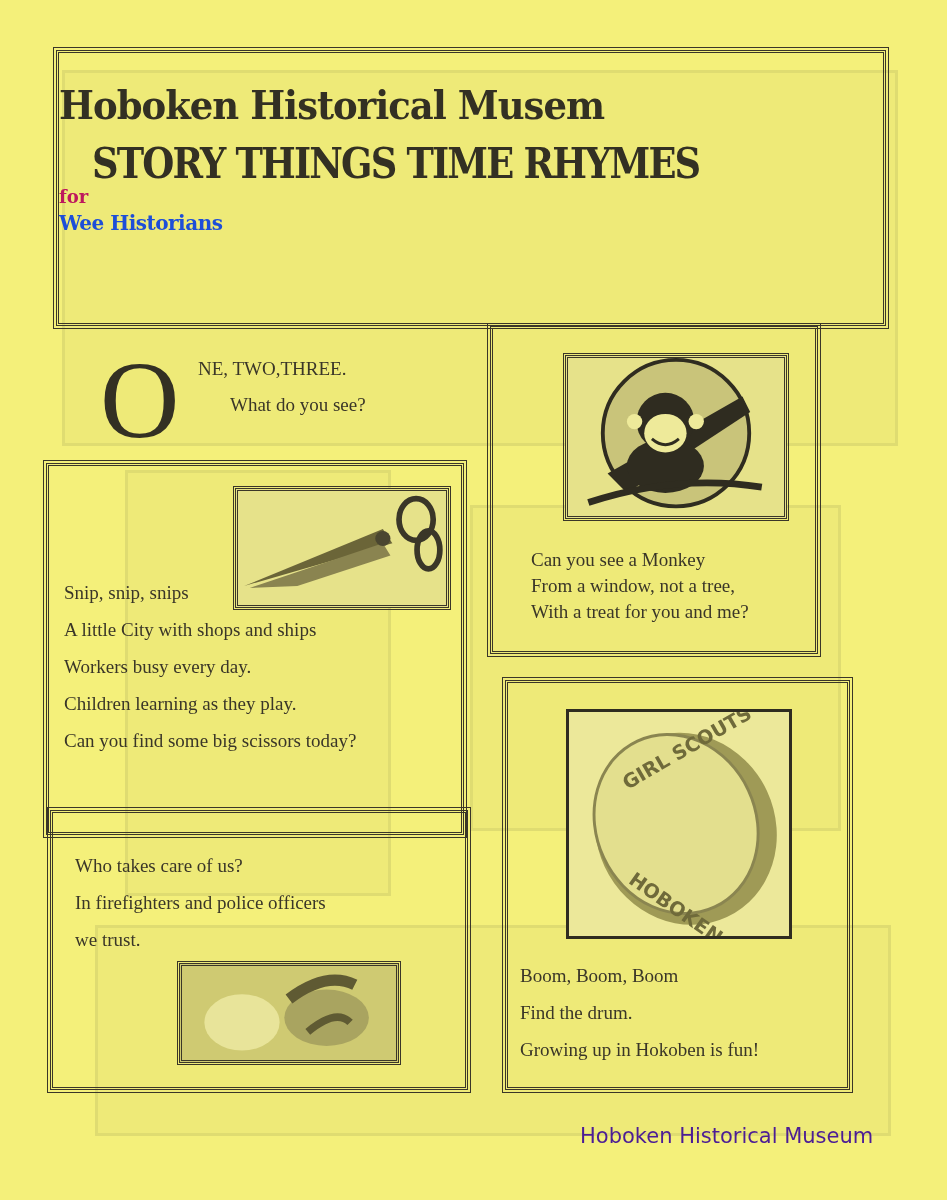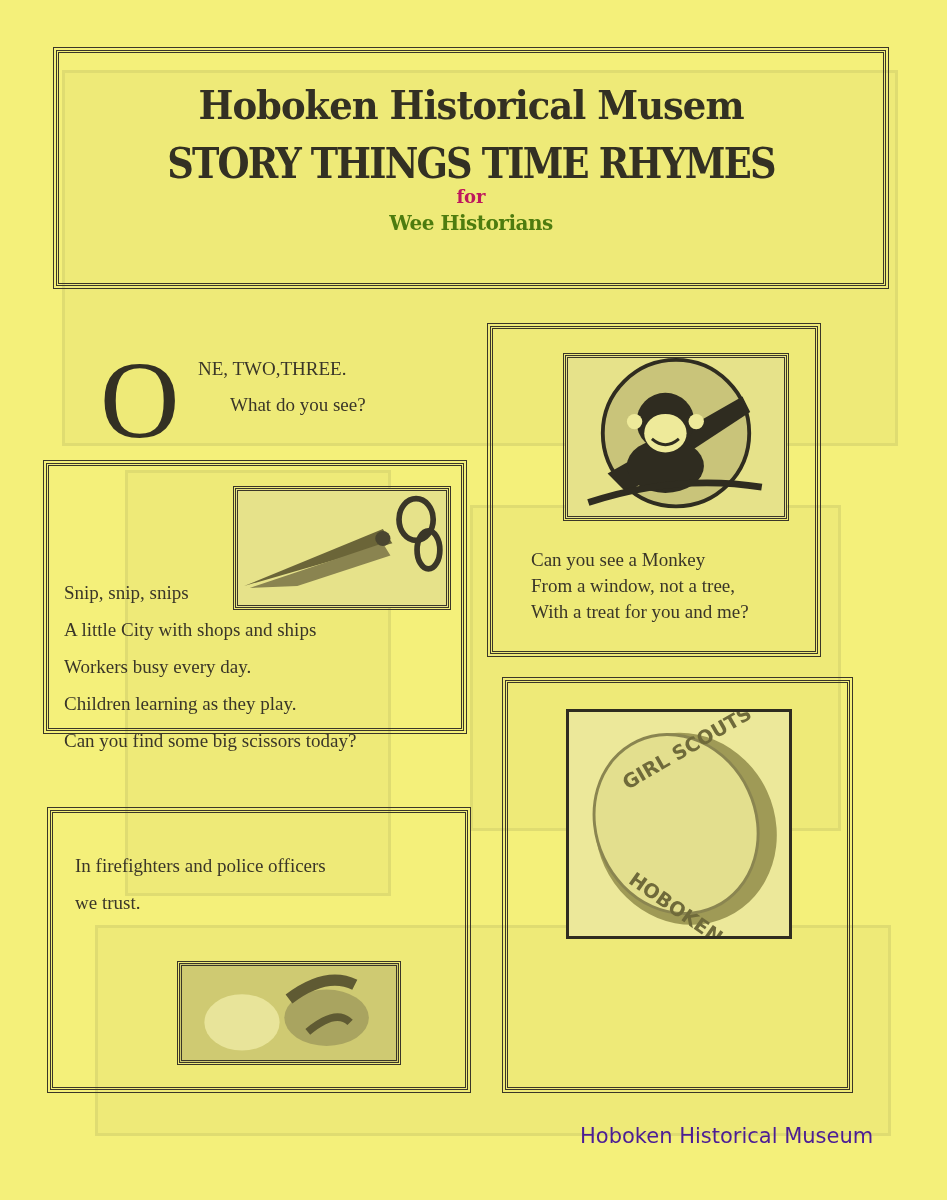--- a/index.html
+++ b/index.html
@@ -8,35 +8,35 @@
     background: #f4f07a;
     font-family: "Liberation Serif", "DejaVu Serif", serif;
     color: #3a3628;
   }
   .ghost { position: absolute; border: 3px solid rgba(180,180,90,0.25); background: rgba(200,200,110,0.12); }
   .dbl {
     position: absolute; box-sizing: border-box;
     border: 3px double #3a3628;
     outline: 1px solid #3a3628; outline-offset: 2px;
   }
-  .title-box { left: 56px; top: 50px; width: 830px; height: 236px; text-align: center; }
+  .title-box { left: 56px; top: 50px; width: 830px; height: 276px; text-align: left; }
   .t1 { font-family: "DejaVu Serif", serif; font-weight: bold; font-size: 37px; letter-spacing: -1px; margin-top: 30px; color: #333023; transform: scaleY(1.05); }
   .t2 { font-family: "DejaVu Serif", serif; font-weight: bold; font-size: 40px; letter-spacing: -2px; margin-top: 12px; color: #333023; transform: scaleX(0.92) scaleY(1.08); }
   .t3 { font-family: "DejaVu Serif", serif; font-weight: bold; font-size: 18px; margin-top: 0px; color: #be185d; }
-  .t4 { font-family: "DejaVu Serif", serif; font-weight: bold; font-size: 20px; margin-top: 4px; color: #4d7c0f; letter-spacing: -0.5px; }
+  .t4 { font-family: "DejaVu Serif", serif; font-weight: bold; font-size: 20px; margin-top: 4px; color: #1d4ed8; letter-spacing: -0.5px; }
 
   .intro { position: absolute; left: 100px; top: 350px; width: 380px; height: 110px; }
   .dropcap { position: absolute; left: 0; top: 0; font-size: 110px; line-height: 100px; color: #333023; }
   .intro-l1 { position: absolute; left: 98px; top: 8px; font-size: 19px; }
   .intro-l2 { position: absolute; left: 130px; top: 44px; font-size: 19px; }
 
   .poem { font-size: 19px; line-height: 37px; }
   .img { position: absolute; box-sizing: border-box; border: 3px double #3a3628; outline: 1px solid #3a3628; outline-offset: 1px; background: #d9d47a; overflow: hidden; }
 
-  .box-scissors { left: 46px; top: 463px; width: 418px; height: 268px; }
+  .box-scissors { left: 46px; top: 463px; width: 418px; height: 372px; }
   .box-monkey { left: 490px; top: 326px; width: 328px; height: 328px; }
   .box-helpers { left: 50px; top: 810px; width: 418px; height: 280px; }
   .box-drum { left: 505px; top: 680px; width: 345px; height: 410px; }
 
   .footer-credit {
     position: absolute; left: 580px; top: 1124px; font-family: "DejaVu Sans", sans-serif;
     font-size: 21px; color: #4c1d95;
   }
 </style>
 </head>
@@ -95,20 +95,21 @@
   </div>
   <div class="poem" style="position:absolute;left:38px;top:218px;line-height:26px;">
     <div>Can you see a Monkey</div>
     <div>From a window, not a tree,</div>
     <div>With a treat for you and me?</div>
   </div>
 </div>
 
 <div class="dbl box-helpers">
   <div class="poem" style="position:absolute;left:22px;top:34px;">
+    <div>Who takes care of us?</div>
     <div>In firefighters and police officers</div>
     <div>we trust.</div>
   </div>
   <div class="img" style="left:126px;top:150px;width:220px;height:100px;background:#cfca72;">
     <svg width="100%" height="100%" viewBox="0 0 220 100">
       <ellipse cx="60" cy="60" rx="40" ry="30" fill="#e8e49a"></ellipse>
       <ellipse cx="150" cy="55" rx="45" ry="30" fill="#a9a460"></ellipse>
       <path d="M110 35 Q150 5 180 20" stroke="#5f5a33" stroke-width="12" fill="none"></path>
       <path d="M130 70 Q160 45 175 60" stroke="#5f5a33" stroke-width="8" fill="none"></path>
     </svg>
@@ -117,15 +118,20 @@
 
 <div class="dbl box-drum">
   <div class="img" style="left:58px;top:26px;width:226px;height:230px;border:3px solid #2f2c20;outline:none;background:#ece89a;">
     <svg width="100%" height="100%" viewBox="0 0 226 230">
       <ellipse cx="120" cy="120" rx="92" ry="100" transform="rotate(-25 120 120)" fill="#9f9a56"></ellipse>
       <ellipse cx="110" cy="115" rx="82" ry="94" transform="rotate(-25 110 115)" fill="#e3df8e" stroke="#8a8550" stroke-width="3"></ellipse>
       <text x="60" y="80" font-family="DejaVu Sans, sans-serif" font-weight="bold" font-size="20" fill="#6f6a3a" transform="rotate(-30 60 80)">GIRL SCOUTS</text>
       <text x="60" y="175" font-family="DejaVu Sans, sans-serif" font-weight="bold" font-size="20" fill="#6f6a3a" transform="rotate(35 60 175)">HOBOKEN, N.J.</text>
     </svg>
   </div>
+  <div class="poem" style="position:absolute;left:12px;top:274px;">
+    <div>Boom, Boom, Boom</div>
+    <div>Find the drum.</div>
+    <div>Growing up in Hokoben is fun!</div>
+  </div>
 </div>
 
 <div class="footer-credit">Hoboken Historical Museum</div>
 
 </body></html>

